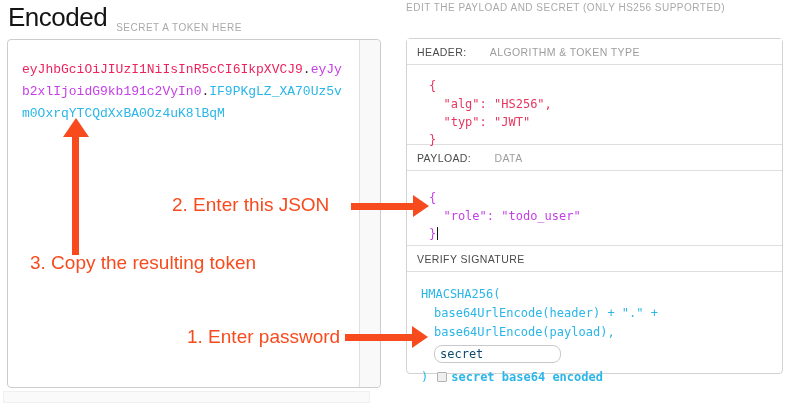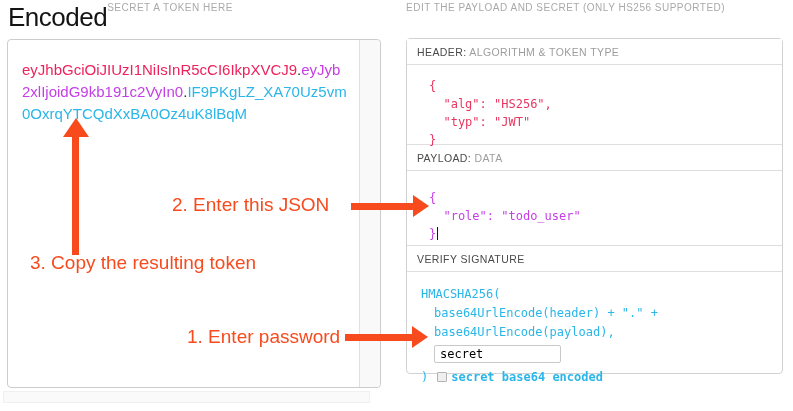--- a/index.html
+++ b/index.html
@@ -2,32 +2,32 @@
 <html><head>
 <meta charset="utf-8">
 <style>
   * { box-sizing: border-box; }
   html,body { margin:0; padding:0; }
   body {
     width:793px; height:411px; position:relative; overflow:hidden;
     background:#ffffff; font-family:"Liberation Sans", sans-serif;
   }
   
-  .panel-head { position:absolute; top:2px; display:flex; align-items:flex-start; }
+  .panel-head { position:absolute; top:2px; display:flex; align-items:flex-end; gap:9px; }
   .panel-title { font-size:26px; font-weight:400; color:#141414; letter-spacing:-0.5px; }
   .panel-sub { font-size:10px; color:#a9a9a9; letter-spacing:0.5px; font-weight:400; }
   
   .token-box {
     position:absolute; left:7px; top:39px; width:374px; height:349px;
     border:1px solid #cccccc; border-radius:4px; background:#fff;
   }
   .token-text {
     position:absolute; left:14px; top:19px; width:326px;
-    font-family:Liberation Sans, sans-serif;
-    font-size:15px; line-height:22px; word-break:break-all; letter-spacing:0;
+    font-family:Liberation Mono, monospace;
+    font-size:13px; line-height:22px; word-break:break-all; letter-spacing:0;
   }
   .tok-header   { color:#ee225b; }
   .tok-dot      { color:#2b2b2b; }
   .tok-payload  { color:#c53ee6; }
   .tok-sig      { color:#2ab6e8; }
   .vscroll {
     position:absolute; right:0; top:0; width:21px; height:347px;
     border-left:1px solid #e0e0e0; background:#f9f9f9; border-radius:0 4px 4px 0;
   }
   .hscroll {
@@ -36,21 +36,21 @@
   }
   
   .decoded-box {
     position:absolute; left:406px; top:38px; width:377px; height:336px;
     border:1px solid #d2d2d2; border-radius:4px; background:#fff;
   }
   .sec-label {
     padding:7px 10px 6px 10px; font-size:10.5px; letter-spacing:0.4px;
     color:#4a4a4a; border-bottom:1px solid #dedede; background:#fff;
   }
-  .sec-label .light { color:#9d9d9d; }
+  .sec-label .light { color:#9d9d9d;margin-left:20px; }
   .sec-label.single { color:#4a4a4a; }
   .sec-content { border-bottom:1px solid #dedede; position:relative; }
   .sec-content pre {
     margin:0; font-family:"DejaVu Sans Mono","Liberation Mono",monospace;
     font-size:12px; line-height:18px;
   }
   .header-content { height:80px; }
   .header-content pre { padding:12px 0 0 22px; color:#e8375f; }
   .payload-content { height:75px; }
   .payload-content pre { padding:18px 0 0 22px; color:#c53ee6; }
@@ -59,23 +59,23 @@
     margin-left:1px; vertical-align:-2px;
   }
   .verify-content {
     padding:13px 0 0 14px; border-bottom:none;
     font-family:"DejaVu Sans Mono","Liberation Mono",monospace;
     font-size:12px; line-height:19px; color:#2ab6e8;
   }
   .sig-indent { padding-left:13px; }
   .secret-input {
     display:block; width:127px; height:18px; margin:3px 0 3px 13px;
-    border:1px solid #c9c9c9; border-radius:2px;
+    border:1px solid #c9c9c9; border-radius:8px;
     font-family:"DejaVu Sans Mono","Liberation Mono",monospace;
-    font-size:12px; color:#000000; padding:1px 5px; outline:none; background:#fff;
+    font-size:12px; color:#0c4a6e; padding:1px 5px; outline:none; background:#fff;
   }
   .sig-last { margin-top:5px; }
   .checkbox {
     display:inline-block; width:10px; height:10px; margin:0 4px 0 9px;
     border:1px solid #b3b3b3; background:#efefef; vertical-align:-1px; border-radius:1px;
   }
   .cb-label { font-weight:bold; color:#2ab6e8; }
   
   .anno { position:absolute; color:#f74b1e; font-size:19px; font-weight:400; z-index:6; white-space:nowrap; }
   .shaft-h { position:absolute; height:7px; background:#f74b1e; z-index:5; }

